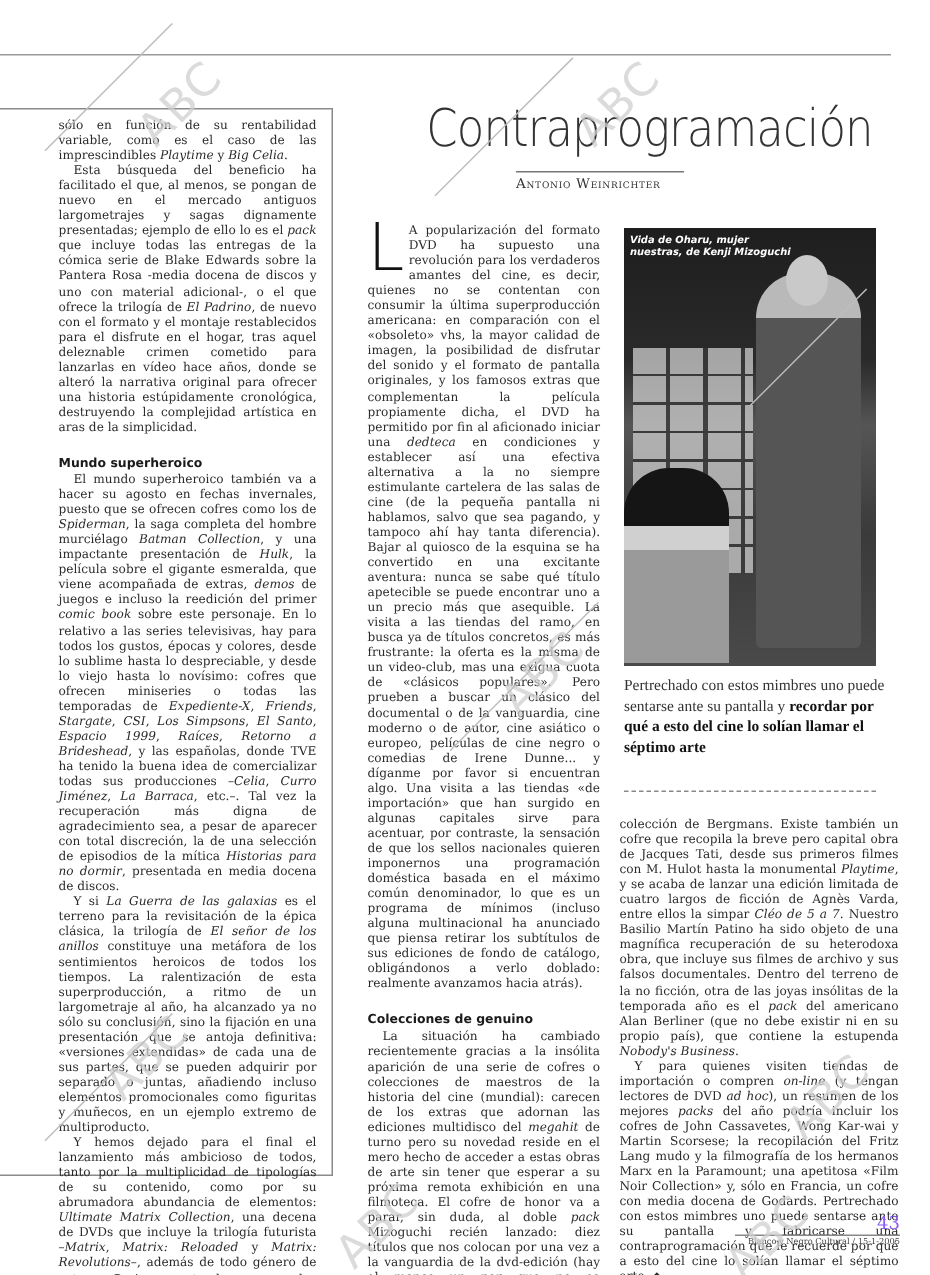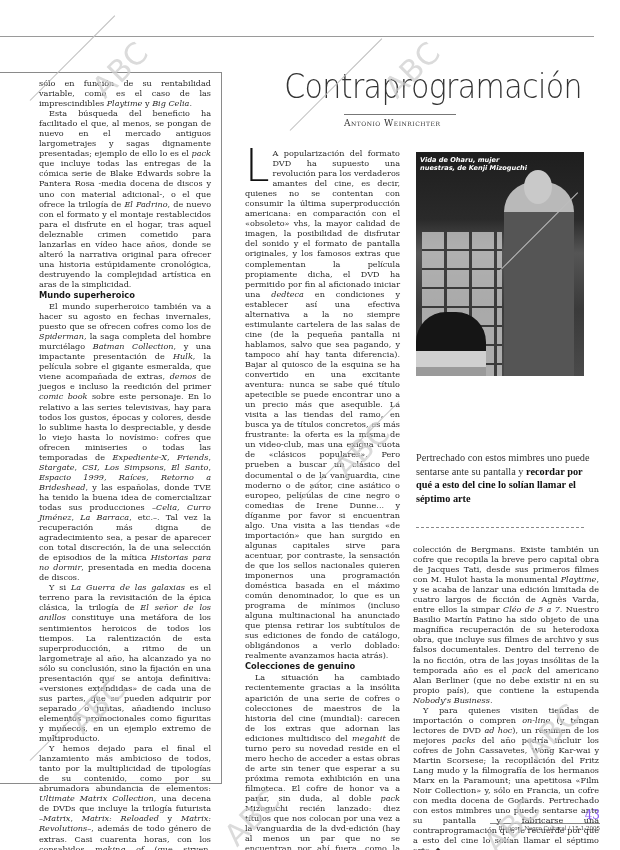--- a/index.html
+++ b/index.html
@@ -5,26 +5,26 @@
   html,body{margin:0;padding:0;}
   body{width:620px;height:850px;background:#fff;position:relative;overflow:hidden;font-family:"DejaVu Serif",serif;color:#2a2a2a;}
   .top-rule{position:absolute;left:0;top:36px;width:594px;height:1px;background:#9a9a9a;}
   .box{position:absolute;left:-1px;top:72px;width:223px;height:712px;border:1px solid #8a8a8a;border-left:none;box-sizing:border-box;}
   .col{position:absolute;font-size:8.1px;line-height:10.05px;text-align:justify;hyphens:auto;}
   .col p{margin:0;text-indent:10px;}
   .col p.noindent{text-indent:0;}
   .col-left{left:39px;top:78px;width:172px;}
   .col-mid{left:245px;top:148px;width:155px;}
   .col-right{left:413px;top:544px;width:186px;}
-  .subhead{font-family:"DejaVu Sans",sans-serif;font-weight:bold;font-size:8.3px;margin:1px 0 1px 0;text-indent:0 !important;color:#1a1a1a;}
+  .subhead{font-family:"DejaVu Sans",sans-serif;font-weight:bold;font-size:8.3px;margin:14px 0 1px 0;text-indent:0 !important;color:#1a1a1a;}
   i{font-style:italic;}
   .title{position:absolute;left:268px;top:66px;width:330px;font-family:"DejaVu Sans",sans-serif;font-weight:200;font-size:30px;letter-spacing:-0.6px;color:#333;text-align:center;transform:scaleY(1.15);transform-origin:top;}
   .byline{position:absolute;left:344px;top:114px;width:112px;border-top:1px solid #777;padding-top:3px;text-align:left;font-family:"DejaVu Serif",serif;font-size:9px;letter-spacing:0.5px;color:#333;font-variant:small-caps;}
   .dropcap{float:left;font-family:"DejaVu Sans",sans-serif;font-size:44px;line-height:36px;margin:0 3px 0 0;color:#111;font-weight:300;}
-  .photo{position:absolute;left:416px;top:152px;width:168px;height:224px;background:linear-gradient(180deg,#1e1e1e 0%,#2a2a2a 30%,#555 45%,#3a3a3a 70%,#4a4a4a 100%);overflow:hidden;}
+  .photo{position:absolute;left:416px;top:152px;width:168px;height:292px;background:linear-gradient(180deg,#1e1e1e 0%,#2a2a2a 30%,#555 45%,#3a3a3a 70%,#4a4a4a 100%);overflow:hidden;}
   .photo .shoji{position:absolute;left:6px;top:80px;width:80px;height:150px;background:
      repeating-linear-gradient(90deg,#cfcfcf 0 22px,#3a3a3a 22px 25px),#cfcfcf;opacity:.75;}
   .photo .shoji2{position:absolute;left:6px;top:80px;width:80px;height:150px;background:repeating-linear-gradient(180deg,transparent 0 17px,#3a3a3a 17px 19px);}
   .photo .man{position:absolute;left:88px;top:30px;width:70px;height:250px;background:linear-gradient(180deg,#b9b9b9 0 12%,#555 12% 100%);border-radius:30px 30px 4px 4px;}
   .photo .manhead{position:absolute;left:108px;top:18px;width:28px;height:34px;background:#c9c9c9;border-radius:50%;}
   .photo .woman{position:absolute;left:0px;top:160px;width:70px;height:130px;background:linear-gradient(180deg,#151515 0 30%,#d0d0d0 30% 42%,#9a9a9a 42% 100%);border-radius:30px 30px 0 0;}
   .photo-caption{position:absolute;left:4px;top:4px;font-family:"DejaVu Sans",sans-serif;font-weight:bold;font-style:italic;font-size:6.6px;line-height:8px;color:#fff;}
   .pull{position:absolute;left:416px;top:451px;width:180px;font-family:Liberation Serif, serif;font-size:10.3px;line-height:13.5px;color:#333;}
   .pull b{color:#111;}
   .pull-rule{position:absolute;left:416px;top:527px;width:168px;border-top:1px dashed #888;}

